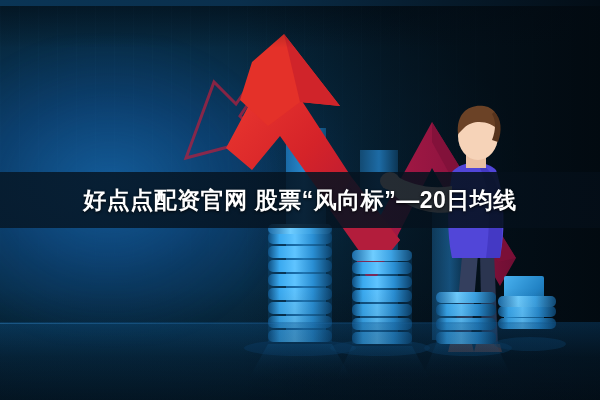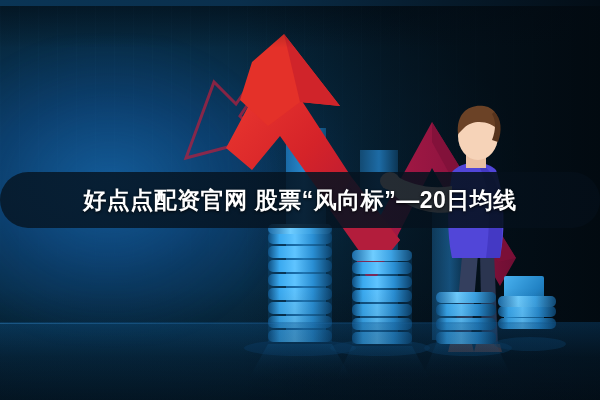--- a/index.html
+++ b/index.html
@@ -77,21 +77,20 @@
   }
 
   
   .title-band {
     position: absolute;
     left: 0; top: 172px; width: 600px; height: 56px;
     background: linear-gradient(90deg, rgba(6,24,40,0.88) 0%, rgba(5,20,34,0.86) 45%, rgba(4,14,24,0.88) 100%);
     display: flex;
     align-items: center;
     justify-content: center;
-    border-radius: 28px;
   }
   .title-text {
     color: #ffffff;
     font-size: 23px;
     font-weight: bold;
     letter-spacing: 0.5px;
     white-space: nowrap;
     text-shadow: 0 1px 3px rgba(0,0,0,0.85);
   }
 </style>

